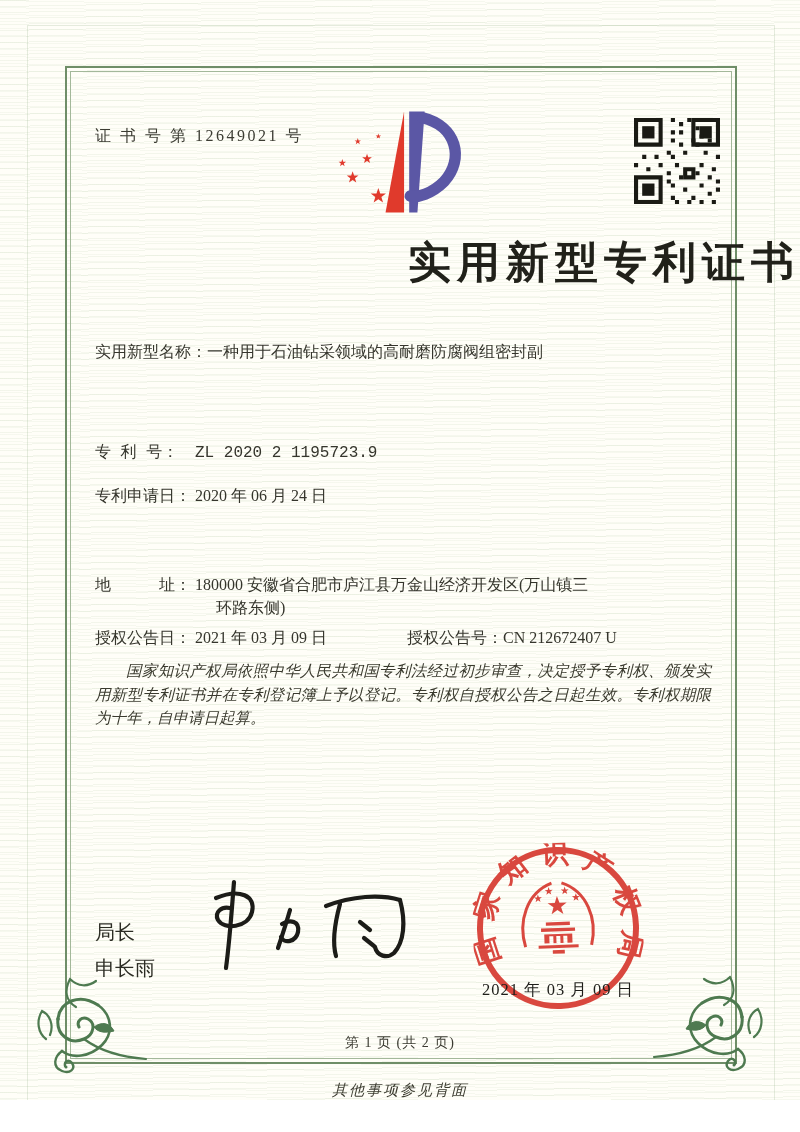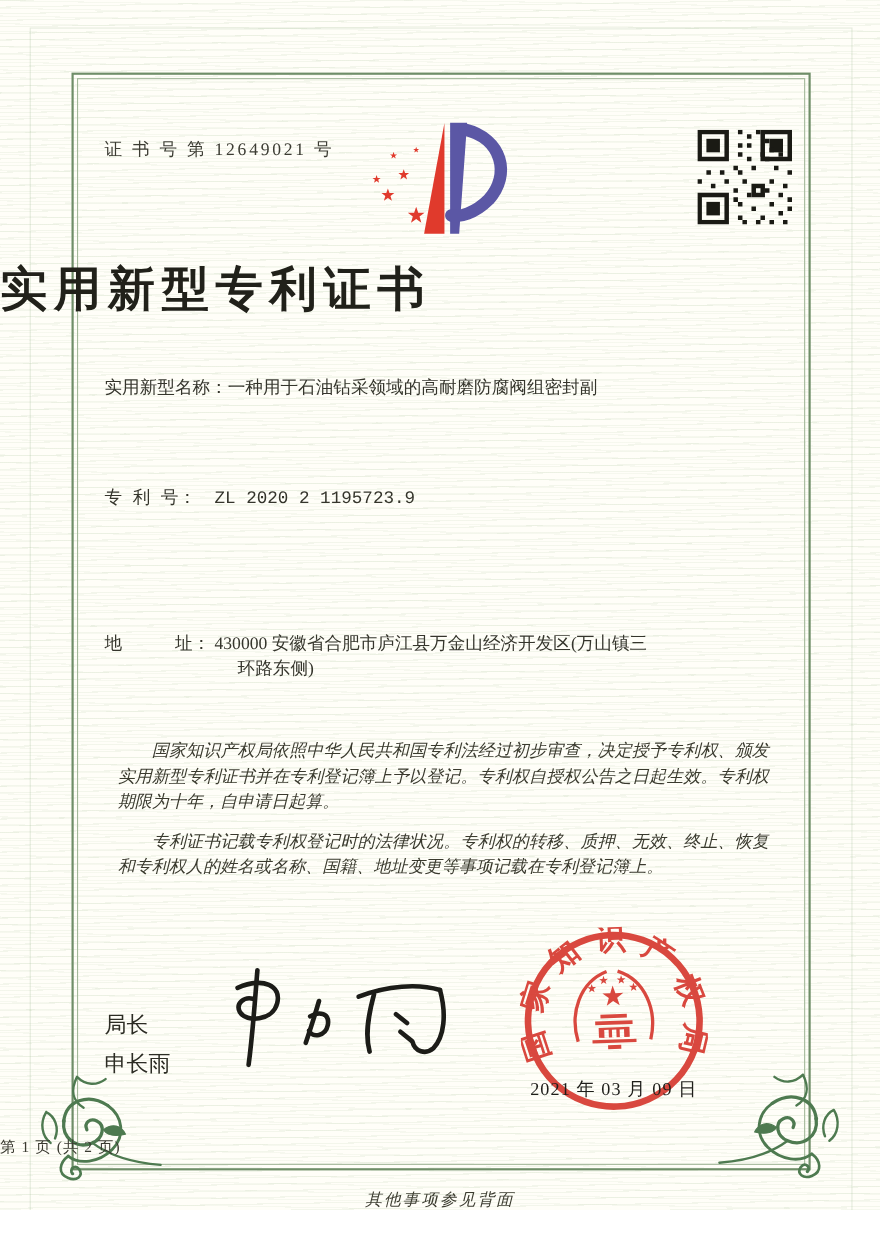--- a/index.html
+++ b/index.html
@@ -14,35 +14,35 @@
   }
   .paper-edge{position:absolute;left:27px;top:25px;width:746px;height:1085px;
     border:1px solid rgba(150,178,140,.25);pointer-events:none;}
   .frame-outer{position:absolute;left:65px;top:66px;width:668px;height:994px;
     border:2px solid #6f8e68;}
   .frame-inner{position:absolute;left:3px;top:3px;right:3px;bottom:3px;
     border:1px solid #a3b89a;}
   .cert-no{position:absolute;left:95px;top:126px;font-size:16px;letter-spacing:2.5px;color:#3c3c33;}
   .logo{position:absolute;left:330px;top:104px;width:144px;height:116px;}
   .qr{position:absolute;left:634px;top:118px;width:86px;height:86px;}
-  .title{position:absolute;left:0;top:234px;width:100%;text-align:left;
+  .title{position:absolute;left:0;top:234px;width:100%;text-align:right;
     font-size:43px;font-weight:bold;letter-spacing:6px;color:#21211a;}
   .frow{position:absolute;left:95px;width:630px;font-size:16px;color:#35352c;white-space:nowrap;}
   .f-label{display:inline-block;min-width:100px;}
   .f-val2{position:absolute;left:195px;font-size:16px;color:#35352c;margin-left:21px;}
   .f-gval{display:inline-block;width:212px;}
   .body-text{position:absolute;left:95px;top:659px;width:616px;
     font-size:15.5px;line-height:23.6px;text-align:justify;color:#3a3a2e;font-style:italic;}
-  .body-text p{margin:12px;text-indent:2em;}
+  .body-text p{margin:0;text-indent:2em;}
   .director{position:absolute;left:95px;top:914px;font-size:20px;color:#2c2c24;line-height:36px;}
   .signature{position:absolute;left:168px;top:876px;width:250px;height:100px;}
   .seal{position:absolute;left:473px;top:843px;width:170px;height:170px;transform:rotate(-2deg);}
   .seal-date{position:absolute;left:468px;top:979px;width:180px;text-align:center;
     font-size:16.5px;color:#1e1e1a;letter-spacing:1px;z-index:5;}
-  .footer-page{position:absolute;left:0;top:1034px;width:100%;
+  .footer-page{position:absolute;left:0;top:1034px;width:100%;text-align:center;
     font-size:14px;color:#3a3a30;letter-spacing:1px;}
   .back-note{position:absolute;left:0;top:1081px;width:100%;text-align:center;
     font-size:15px;color:#3c3c30;font-style:italic;letter-spacing:2px;}
   .flourish{position:absolute;width:112px;height:106px;}
   .flourish.bl{left:36px;top:975px;}
   .flourish.br{left:652px;top:973px;transform:scaleX(-1);}
 </style>
 </head>
 <body>
 
@@ -119,28 +119,33 @@
   </svg>
 
   <div class="title">实用新型专利证书</div>
 
   <div class="frow" style="top:342px;">
     <span class="f-label">实用新型名称：</span><span>一种用于石油钻采领域的高耐磨防腐阀组密封副</span>
   </div>
   <div class="frow" style="top:442px;font-family:Liberation Mono, monospace;">
     <span class="f-label">专 利 号：</span><span>ZL 2020 2 1195723.9</span>
   </div>
+  <div class="frow" style="top:486px;">
+    <span class="f-label">专利申请日：</span><span>2020 年 06 月 24 日</span>
+  </div>
   <div class="frow" style="top:575px;">
-    <span class="f-label">地　　　址：</span><span>430000 安徽省合肥市庐江县万金山经济开发区(万山镇三</span>
+    <span class="f-label">地　　　址：</span><span>180000 安徽省合肥市庐江县万金山经济开发区(万山镇三</span>
   </div>
   <div class="f-val2" style="top:598px;">环路东侧)</div>
+  <div class="frow" style="top:628px;">
+    <span class="f-label">授权公告日：</span><span class="f-gval">2021 年 03 月 09 日</span><span>授权公告号：</span><span>CN 212672407 U</span>
+  </div>
 
   <div class="body-text">
     <p>国家知识产权局依照中华人民共和国专利法经过初步审查，决定授予专利权、颁发实用新型专利证书并在专利登记簿上予以登记。专利权自授权公告之日起生效。专利权期限为十年，自申请日起算。</p>
-    <p>专利证书记载专利权登记时的法律状况。专利权的转移、质押、无效、终止、恢复和专利权人的姓名或名称、国籍、地址变更等事项记载在专利登记簿上。</p>
   </div>
 
   <div class="director">
     <div>局长</div>
     <div>申长雨</div>
   </div>
 
   <svg class="signature" viewBox="0 0 250 100">
     <g fill="none" stroke="#1c1c18" stroke-width="4.2" stroke-linecap="round" stroke-linejoin="round">
       <path d="M48,22 C72,12 88,20 84,36 C80,52 56,54 50,44 C46,36 54,30 62,32"></path>

